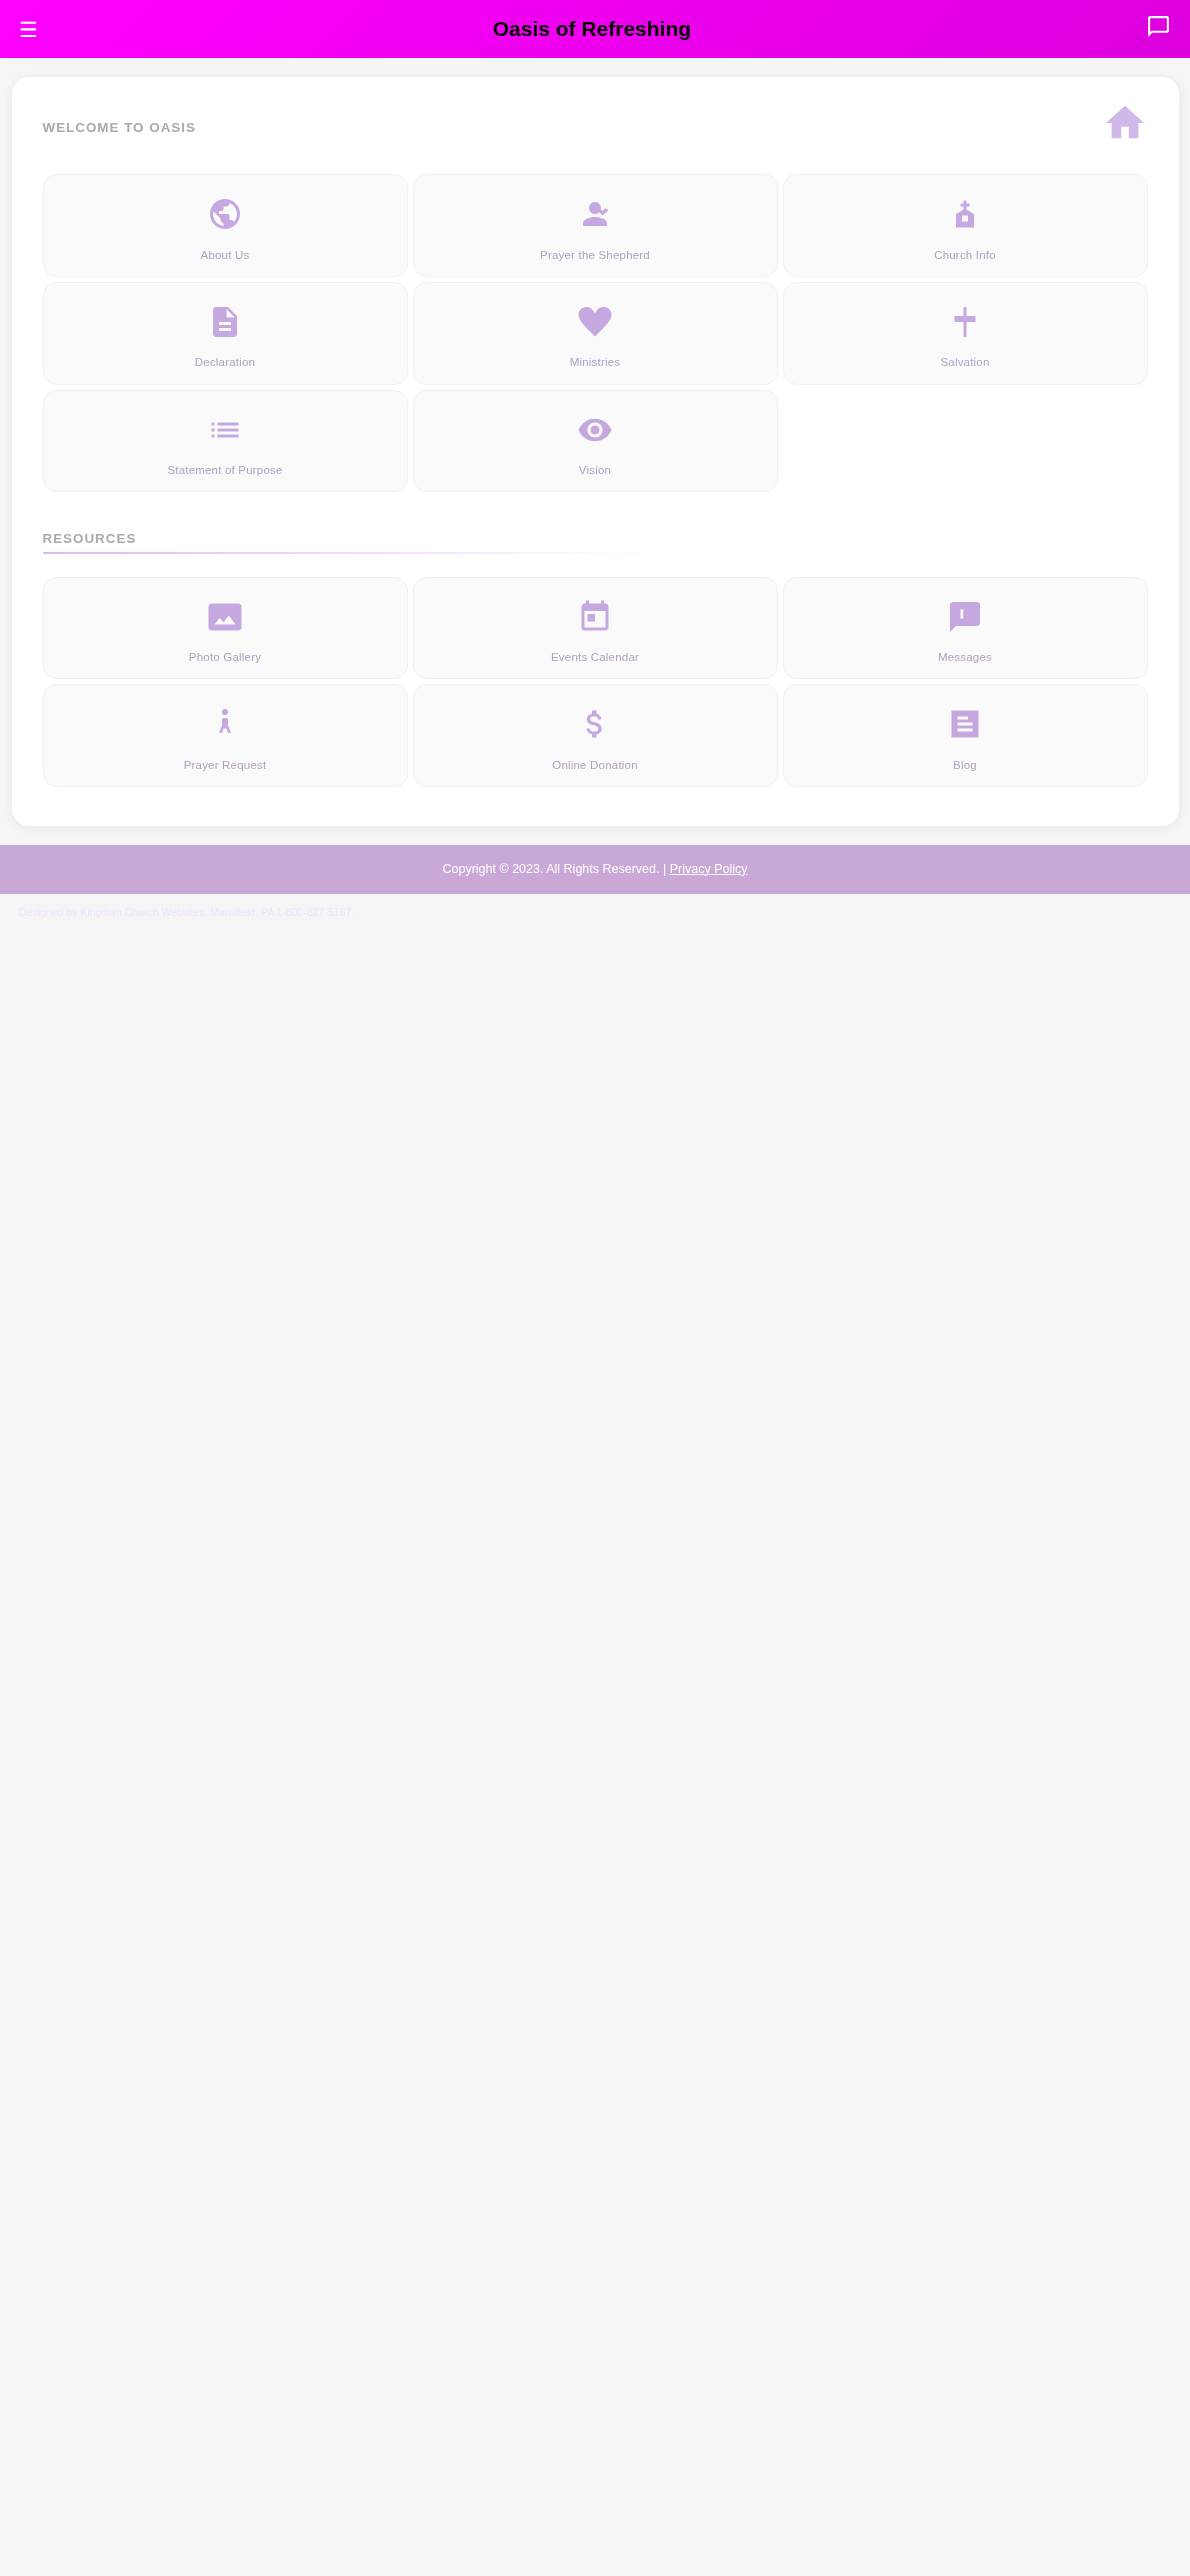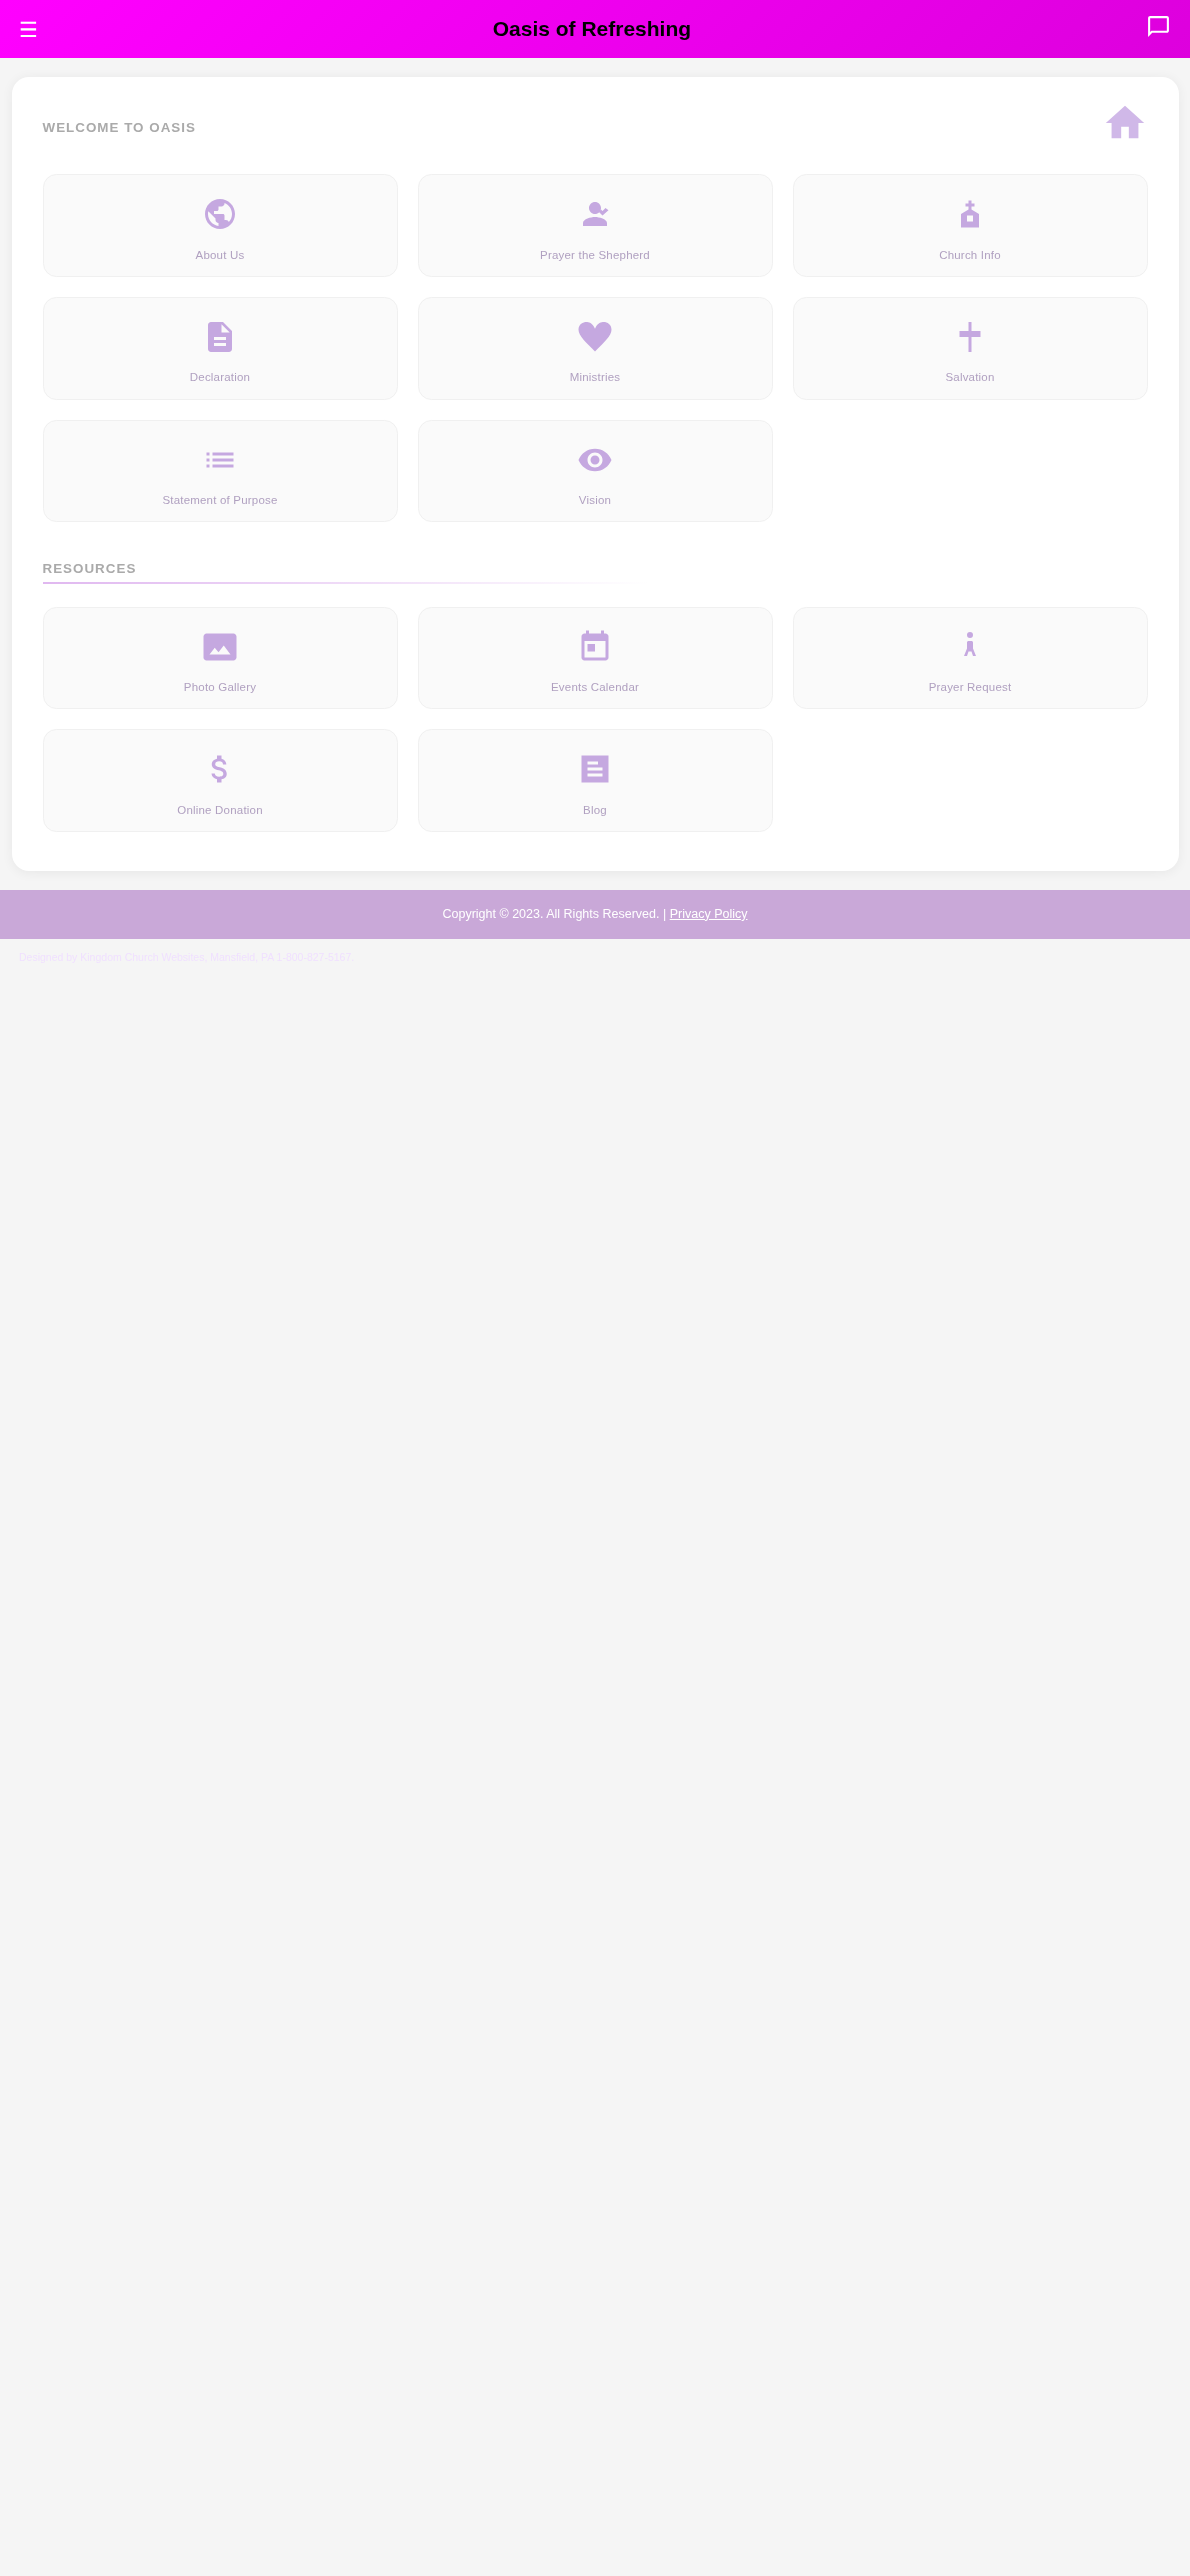--- a/index.html
+++ b/index.html
@@ -80,21 +80,21 @@
       height: 1.4px;
       background: linear-gradient(to right, #e0b8f0, transparent);
       margin-bottom: 23px;
       width: 55%;
     }
 
     
     .grid {
       display: grid;
       grid-template-columns: repeat(3, 1fr);
-      gap: 20px;
+      gap: 5px;
       margin-bottom: 7.7px;
     }
 
     .grid-item {
       background: #fafafa;
       border-radius: 13.4px;
       display: flex;
       flex-direction: column;
       align-items: center;
       justify-content: center;
@@ -296,20 +296,30 @@
 
         <div class="grid-item">
           <span class="item-icon">
             <svg class="svg-icon" viewBox="0 0 24 24">
               <path d="M19 3h-1V1h-2v2H8V1H6v2H5c-1.11 0-1.99.9-1.99 2L3 19c0 1.1.89 2 2 2h14c1.1 0 2-.9 2-2V5c0-1.1-.9-2-2-2zm0 16H5V8h14v11zM7 10h5v5H7z"></path>
             </svg>
           </span>
           <span class="item-label">Events Calendar</span>
         </div>
 
+        <div class="grid-item">
+          <span class="item-icon">
+            <svg class="svg-icon" viewBox="0 0 24 24">
+              <path d="M20 2H4c-1.1 0-2 .9-2 2v18l4-4h14c1.1 0 2-.9 2-2V4c0-1.1-.9-2-2-2zm-9 11h-2V7h2v6zm3-3h-2v2h2v-2zm0-3h-2v2h2V7z"></path>
+              <rect x="11" y="7" width="2" height="6"></rect>
+              <rect x="11" y="15" width="2" height="2"></rect>
+            </svg>
+          </span>
+          <span class="item-label">Messages</span>
+        </div>
 
         <div class="grid-item">
           <span class="item-icon">
             <svg class="svg-icon" viewBox="0 0 24 24">
               <path d="M12 2a2 2 0 1 1 0 4 2 2 0 0 1 0-4zm-1 6h2c.55 0 1 .45 1 1v4l2 5h-2l-1-3h-2l-1 3H8l2-5V9c0-.55.45-1 1-1z"></path>
             </svg>
           </span>
           <span class="item-label">Prayer Request</span>
         </div>
 

